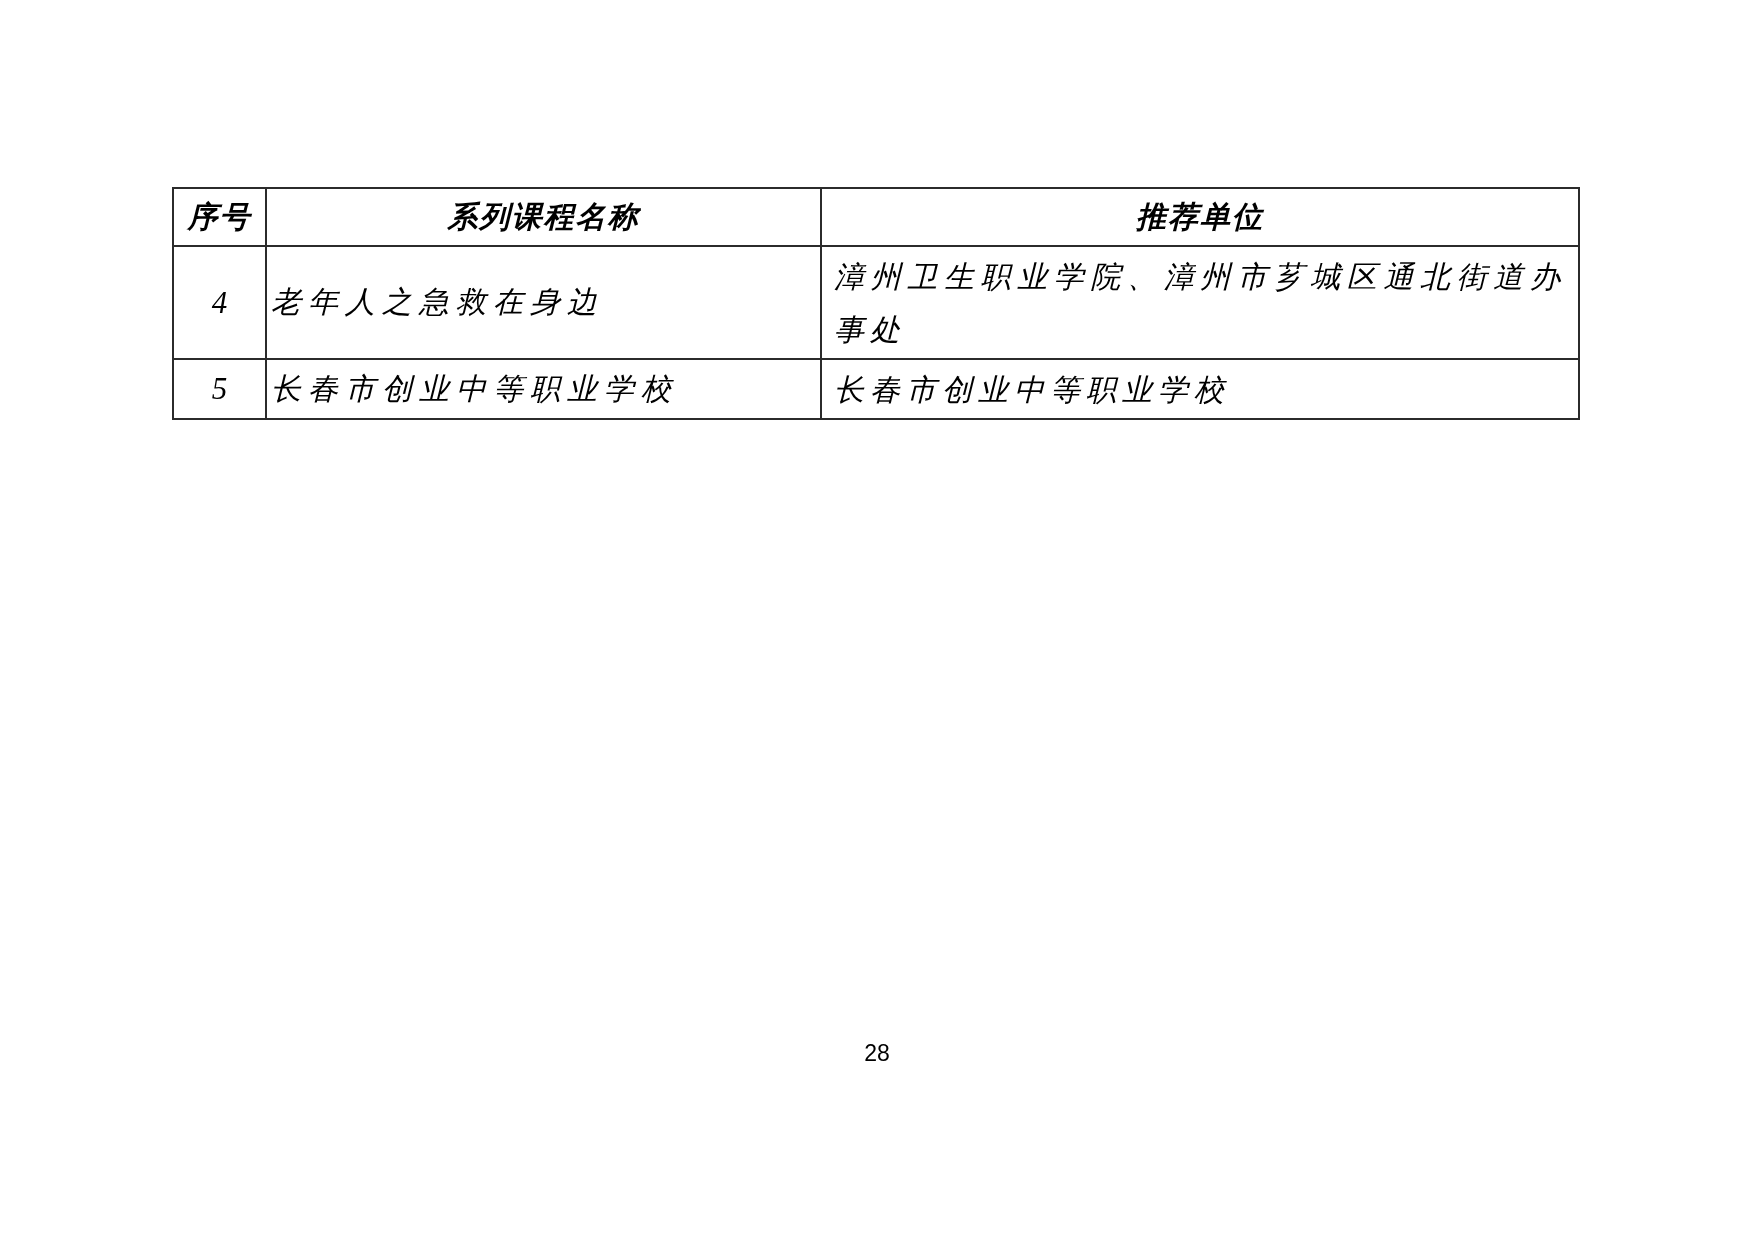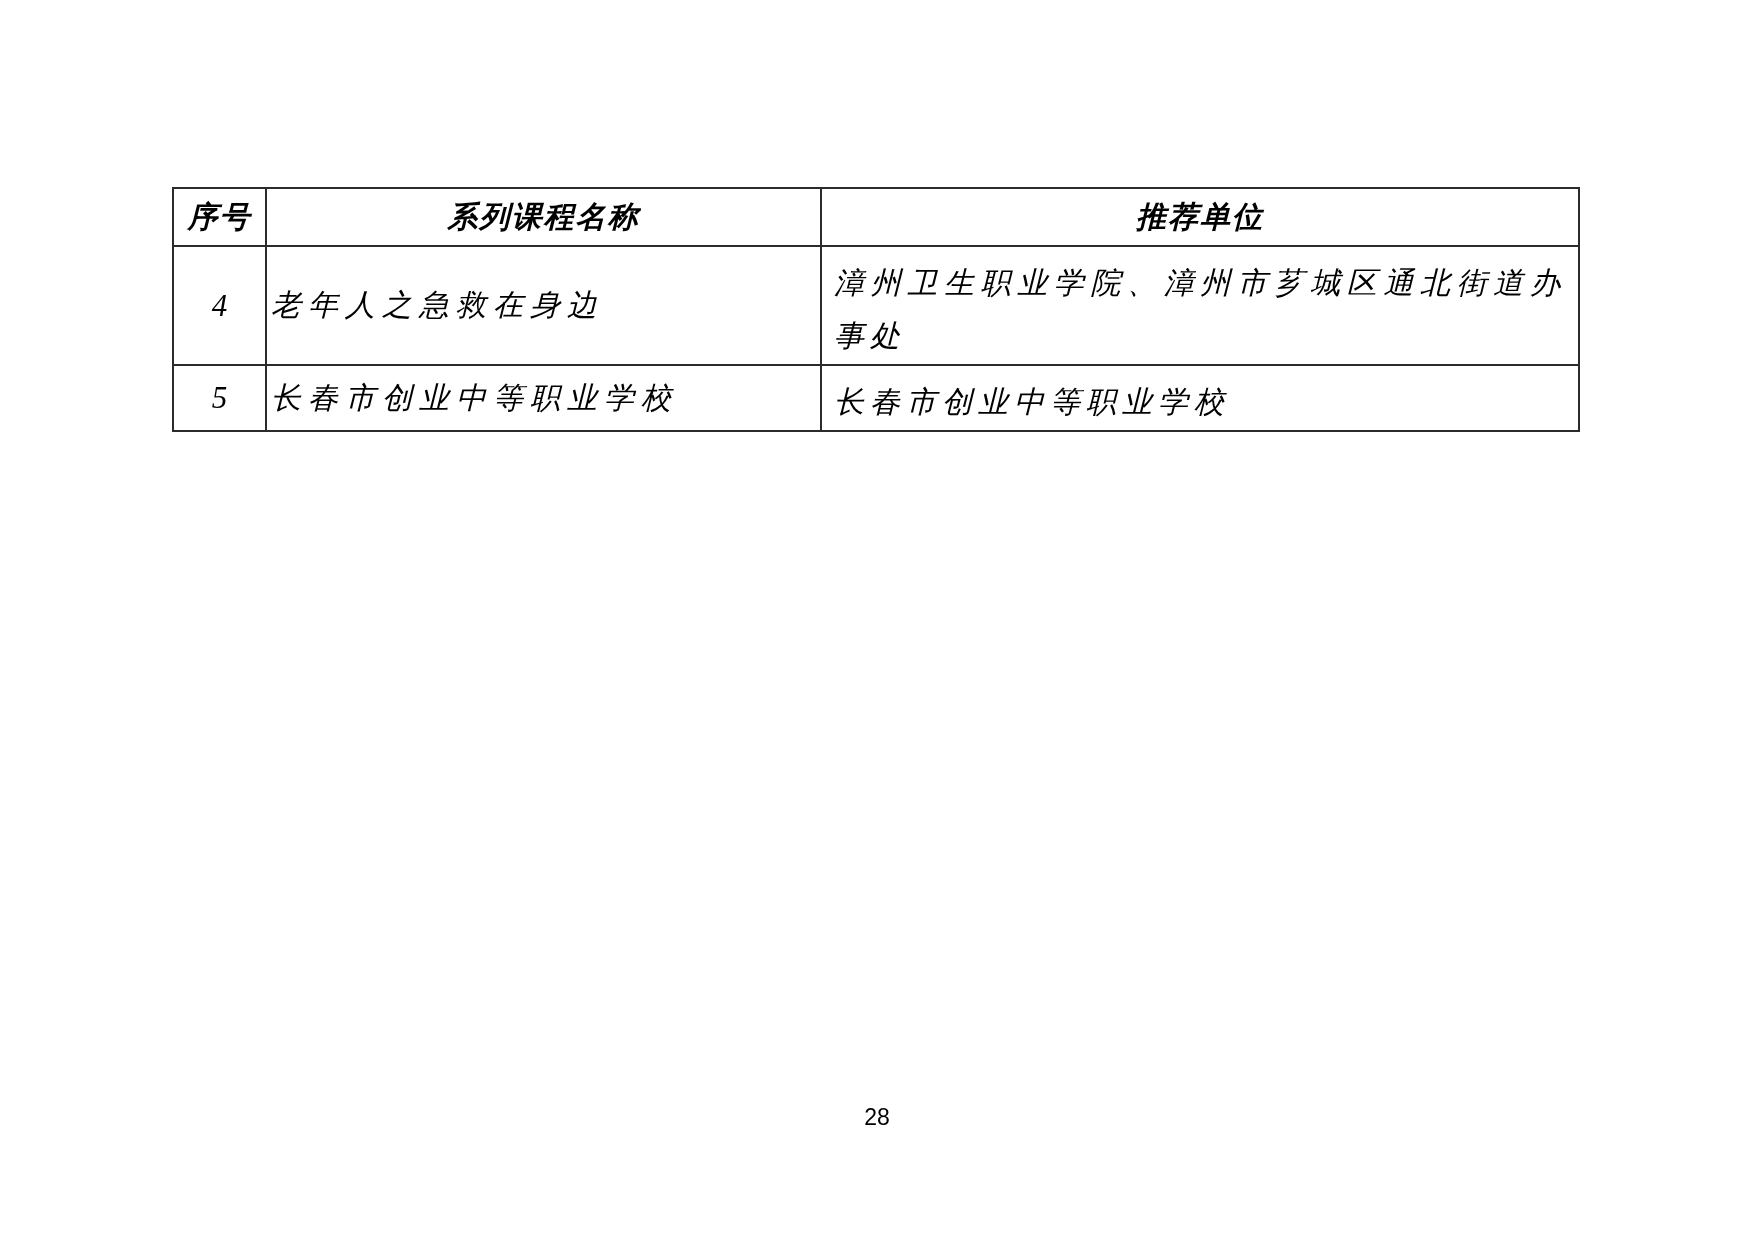--- a/index.html
+++ b/index.html
@@ -48,26 +48,26 @@
   }
   td.cell-course {
     font-size: 30px;
     letter-spacing: 7px;
     padding-left: 4px;
   }
   td.cell-unit {
     font-size: 30px;
     letter-spacing: 6px;
     line-height: 53px;
-    padding: 9px 12px 2px 12px;
+    padding: 3px 12px 2px 12px;
     text-align: justify;
   }
   .page-number {
     position: absolute;
-    top: 1104px;
+    top: 1040px;
     left: 0;
     width: 1754px;
     text-align: center;
     font-family: "Liberation Sans", "DejaVu Sans", sans-serif;
     font-size: 23px;
     color: #000000;
   }
 </style>
 </head>
 <body>

